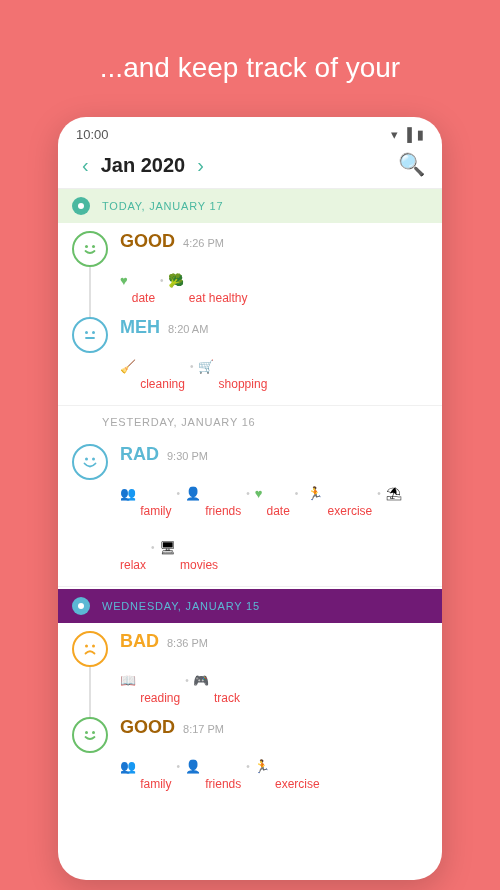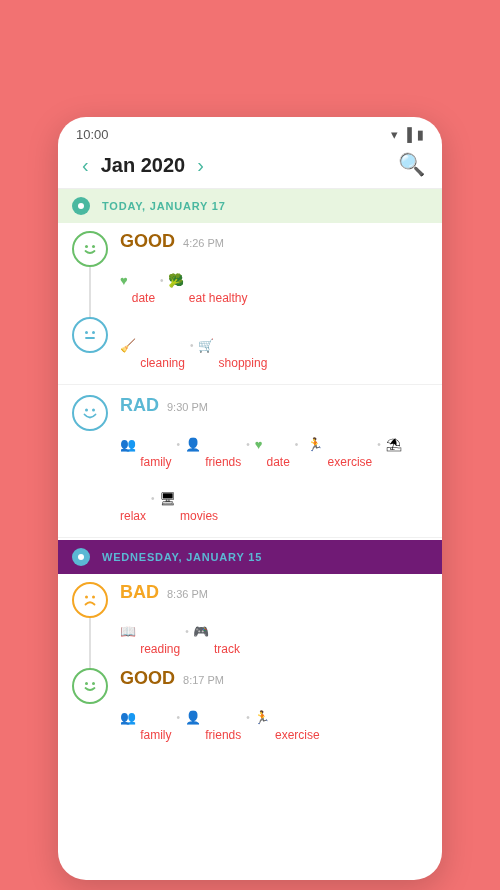--- a/index.html
+++ b/index.html
@@ -110,21 +110,21 @@
       background: #5bb8d4;
     }
     .day-dot-inner {
       width: 6px;
       height: 6px;
       border-radius: 50%;
       background: white;
     }
     .day-label {
       font-size: 11px;
-      font-weight: 700;
+      font-weight: 400;
       letter-spacing: 0.8px;
       color: #4ab8a0;
       text-transform: uppercase;
     }
     .day-label.blue {
       color: #5bb8d4;
     }
     .day-label.gray {
       color: #aaa;
     }
@@ -209,21 +209,21 @@
     .section-divider {
       height: 1px;
       background: #f0f0f0;
       margin: 2px 0;
     }
   </style>
 </head>
 <body>
 
 <div class="hero-text">
-  <br>
+  <span>...and keep track of your</span><br>
 </div>
 
 <div class="phone-mockup">
 
   <div class="status-bar">
     <span>10:00</span>
     <div class="status-icons">
       <span>▾</span>
       <span>▐</span>
       <span>▮</span>
@@ -275,35 +275,43 @@
 
         <div class="entry">
           <div class="mood-icon meh">
             <svg width="22" height="22" viewBox="0 0 22 22">
               <circle cx="7.5" cy="8.5" r="1.5" fill="#5bb8d4"></circle>
               <circle cx="14.5" cy="8.5" r="1.5" fill="#5bb8d4"></circle>
               <line x1="7" y1="14" x2="15" y2="14" stroke="#5bb8d4" stroke-width="1.8" stroke-linecap="round"></line>
             </svg>
           </div>
           <div class="entry-content">
+            <div class="entry-title-row">
+              <span class="entry-mood-label meh">MEH</span>
+              <span class="entry-time">8:20 AM</span>
+            </div>
             <div class="entry-tags">
               <span class="tag-icon">🧹</span>
               <span class="tag">cleaning</span>
               <span class="tag-dot">•</span>
               <span class="tag-icon">🛒</span>
               <span class="tag">shopping</span>
             </div>
           </div>
         </div>
       </div>
     </div>
 
     <div class="section-divider"></div>
 
     <div class="day-section">
+      <div class="day-header">
+        <div style="width:18px;flex-shrink:0"></div>
+        <span class="day-label gray">YESTERDAY, JANUARY 16</span>
+      </div>
       <div class="entries-container">
 
         <div class="entry">
           <div class="mood-icon rad">
             <svg width="22" height="22" viewBox="0 0 22 22">
               <circle cx="7.5" cy="8" r="1.5" fill="#5bb8d4"></circle>
               <circle cx="14.5" cy="8" r="1.5" fill="#5bb8d4"></circle>
               <path d="M5.5 12.5 Q11 18.5 16.5 12.5" stroke="#5bb8d4" stroke-width="1.8" fill="none" stroke-linecap="round"></path>
             </svg>
           </div>

